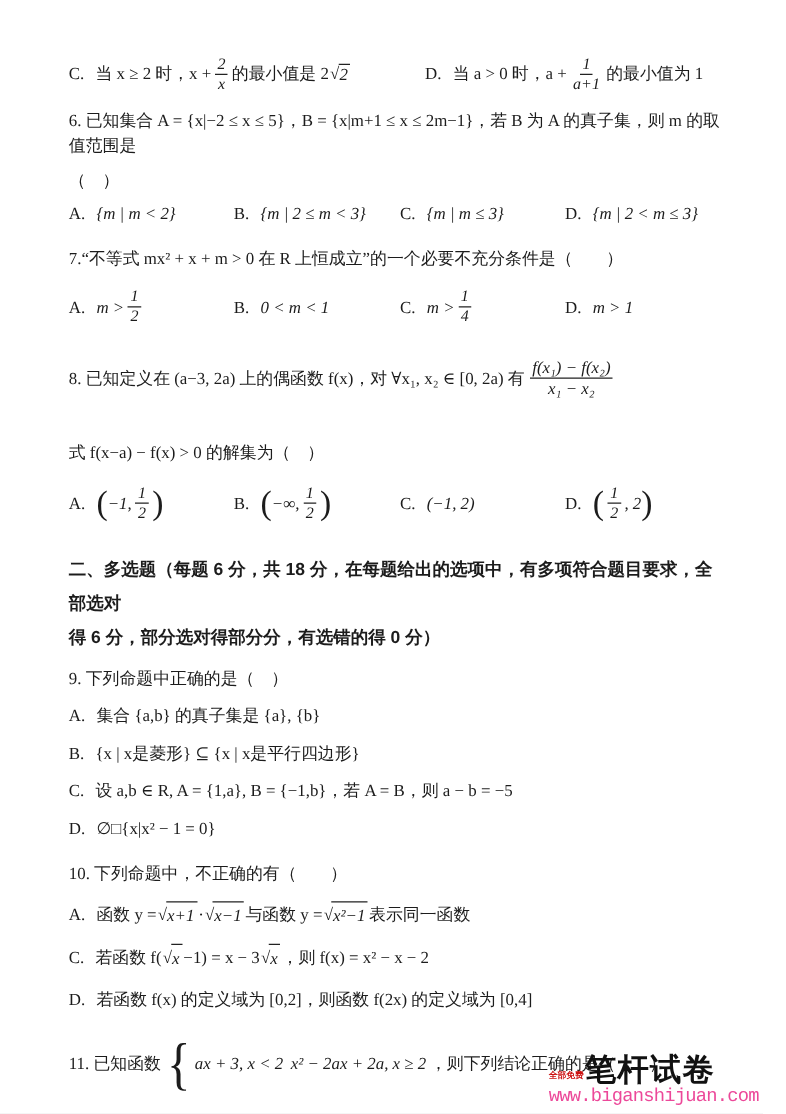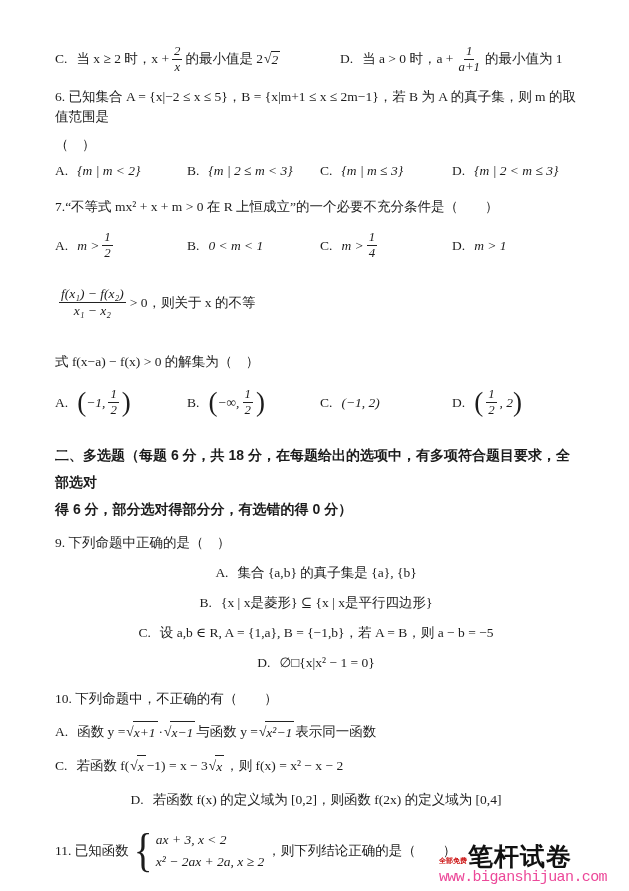--- a/index.html
+++ b/index.html
@@ -33,27 +33,27 @@
   .opt2 { display:grid; grid-template-columns:285px auto; align-items:center; }
   .opt  { display:flex; align-items:center; }
   .lbl  { margin-right:9px; }
 
   .rowc { display:flex; align-items:center; flex-wrap:nowrap; }
   .rowc > * { flex:0 0 auto; }
 
   .sec-title { font-family:"Liberation Sans","DejaVu Sans",sans-serif;
                font-weight:bold; font-size:14px; line-height:27px; }
 
-  .qline { margin-top:9px; line-height:21px;text-align:center; }
+  .qline { margin-top:9px; line-height:21px; }
 
   
   .cases { display:inline-flex; align-items:center; margin:0 3px; }
   .cases .brace { font-size:46px; font-weight:300; line-height:0.85;
                   transform:scaleX(0.85); font-style:normal; }
-  .cases .crows { display:flex; flex-direction:column; gap:6px; margin-left:2px; }
+  .cases .crows { display:flex; gap:6px; margin-left:2px; }
 
   
   .wm { position:absolute; right:22px; bottom:5px; }
   .wm-top { display:flex; align-items:flex-end; justify-content:flex-start; }
   .wm-free { color:#cc1111; font-size:7px; font-weight:bold; line-height:1;
              font-family:"Liberation Sans","DejaVu Sans",sans-serif;
              margin:0 1px 6px 0; white-space:nowrap; }
   .wm-brand { font-size:25px; font-weight:bold; color:#111; letter-spacing:1px;
               font-family:"Liberation Sans","DejaVu Sans",sans-serif; line-height:1.05; }
   .wm-url { font-family:"Liberation Mono","DejaVu Sans Mono",monospace;
@@ -144,25 +144,25 @@
           </span>
         </span>
       </div>
       <div class="opt">
         <span class="lbl">D.</span>
         <span class="mi">m &gt; 1</span>
       </div>
     </div>
 
     <div class="rowc mt10" style="min-height:52px;">
+      <span>8. 已知定义在 (a−3, 2a) 上的偶函数 f(x)，对 ∀x₁, x₂ ∈ [0, 2a) 有</span>
       <span class="frac mi" style="font-size:1em; margin:0 4px;">
         <span class="fn">f(x₁) − f(x₂)</span>
         <span class="fd">x₁ − x₂</span>
       </span>
-      <span>&gt; 0，则关于 x 的不等</span>
     </div>
     <div class="line mt6">式 f(x−a) − f(x) &gt; 0 的解集为（　）</div>
     <div class="opt4 mt8" style="min-height:46px;">
       <div class="opt">
         <span class="lbl">A.</span>
         <span class="rowc mi">
           <span class="bp">(</span>
           <span>−1,</span>
           <span class="frac">
             <span class="fn">1</span>

